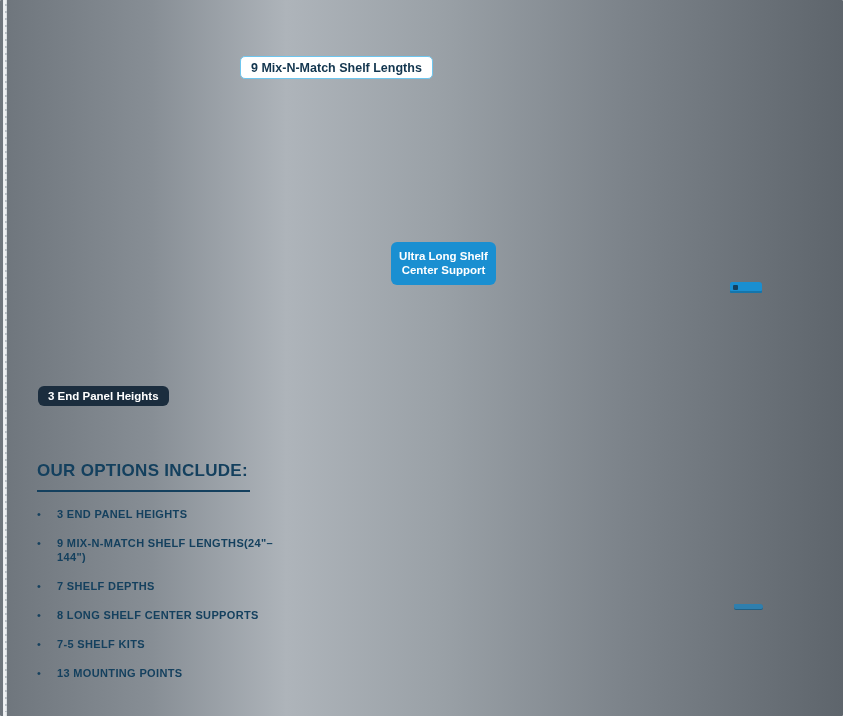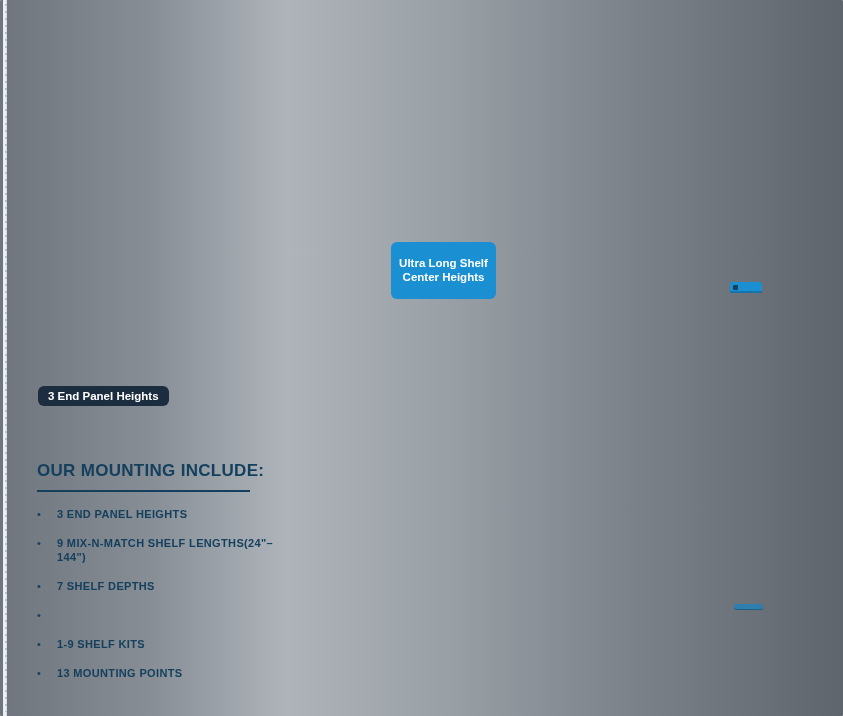--- a/index.html
+++ b/index.html
@@ -65,21 +65,21 @@
         letter-spacing:.1px;white-space:nowrap;}
   .pill-blue{position:absolute;background:#1a8fd1;border-radius:10px;color:#ffffff;
         font-weight:bold;font-size:12.5px;display:flex;align-items:center;
         justify-content:center;height:19px;white-space:nowrap;letter-spacing:.1px;}
 
   
   #badge-mixmatch{position:absolute;left:240px;top:56px;height:21px;padding:0 10px;
         background:#ffffff;border:1.6px solid #6ec6ef;border-radius:5px;
         color:#13364f;font-weight:bold;font-size:12.5px;display:flex;align-items:center;
         white-space:nowrap;}
-  #badge-ultralong{position:absolute;left:391px;top:242px;width:93px;padding:15px 6px;
+  #badge-ultralong{position:absolute;left:391px;top:242px;width:93px;padding:8px 6px;
         background:#1a8fd1;border-radius:6px;color:#ffffff;font-weight:bold;
         font-size:11.5px;line-height:13.5px;text-align:center;}
   #badge-endpanel{position:absolute;left:38px;top:386px;height:20px;padding:0 10px;
         background:#1b2d3e;border-radius:6px;color:#ffffff;font-weight:bold;
         font-size:11.5px;display:flex;align-items:center;white-space:nowrap;}
 
   
   #options{position:absolute;left:37px;top:461px;width:250px;}
   #options-title{font-size:17px;font-weight:bold;color:#14405e;letter-spacing:.3px;}
   #options-rule{margin-top:9px;width:213px;height:2px;background:#14405e;}
@@ -333,52 +333,56 @@
       <div class="pill-white" style="left: 459px; top: 570.8px; width: 39px;">+72"</div>
       <div class="pill-blue" style="left: 753px; top: 570.8px; padding: 0px 7px;">144"</div>
     </div>
 
   <div id="right-endpanel" style="left: 745px; top: 290px; width: 15px; height: 316px;">
       <div class="ep-body"></div>
      <div class="ep-channel" style="left:3px;"></div>
      <div class="ep-perf" style="left:5px;"></div>
     </div>
 
+  <div id="badge-mixmatch">
+    <span>9 Mix-N-Match Shelf Lengths</span>
+  </div>
 
   <div id="badge-ultralong">
     <div>Ultra Long Shelf</div>
-    <div>Center Heights</div>
+    <div>Center Support</div>
   </div>
 
   <div id="badge-endpanel">
     <span>3 End Panel Heights</span>
   </div>
 
   <div id="options">
-    <div id="options-title">OUR MOUNTING INCLUDE:</div>
+    <div id="options-title">OUR OPTIONS INCLUDE:</div>
     <div id="options-rule"></div>
     <div id="options-list">
         <div class="opt-row">
           <div class="opt-bullet">•</div>
           <div class="opt-text">3 END PANEL HEIGHTS</div>
         </div>
         <div class="opt-row">
           <div class="opt-bullet">•</div>
           <div class="opt-text">9 MIX-N-MATCH SHELF LENGTHS(24"–144")</div>
         </div>
         <div class="opt-row">
           <div class="opt-bullet">•</div>
           <div class="opt-text">7 SHELF DEPTHS</div>
         </div>
         <div class="opt-row">
           <div class="opt-bullet">•</div>
-        </div>
-        <div class="opt-row">
-          <div class="opt-bullet">•</div>
-          <div class="opt-text">1-9 SHELF KITS</div>
+          <div class="opt-text">8 LONG SHELF CENTER SUPPORTS</div>
+        </div>
+        <div class="opt-row">
+          <div class="opt-bullet">•</div>
+          <div class="opt-text">7-5 SHELF KITS</div>
         </div>
         <div class="opt-row">
           <div class="opt-bullet">•</div>
           <div class="opt-text">13 MOUNTING POINTS</div>
         </div>
       </div>
   </div>
 <div class="ep-cap" style="left: 730px; top: 282px; width: 32px;">
       <div class="ep-cap-bolt" style="left:3px;right:auto;"></div>
     </div>

